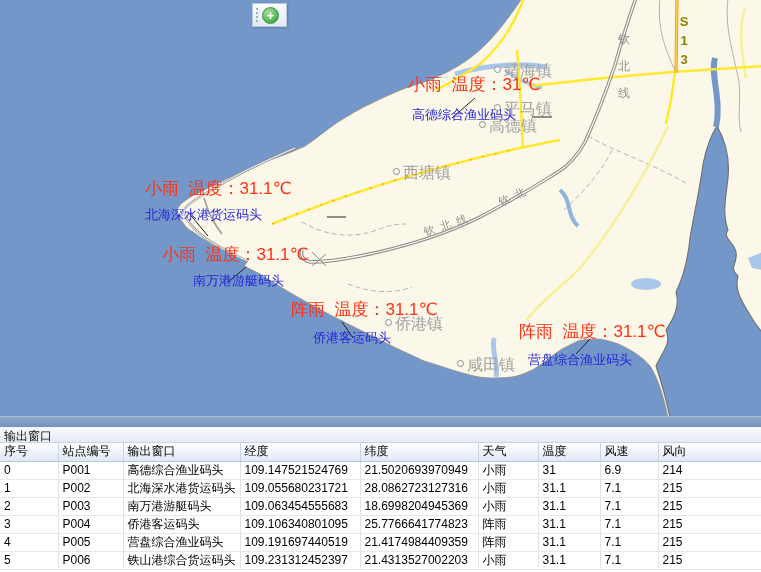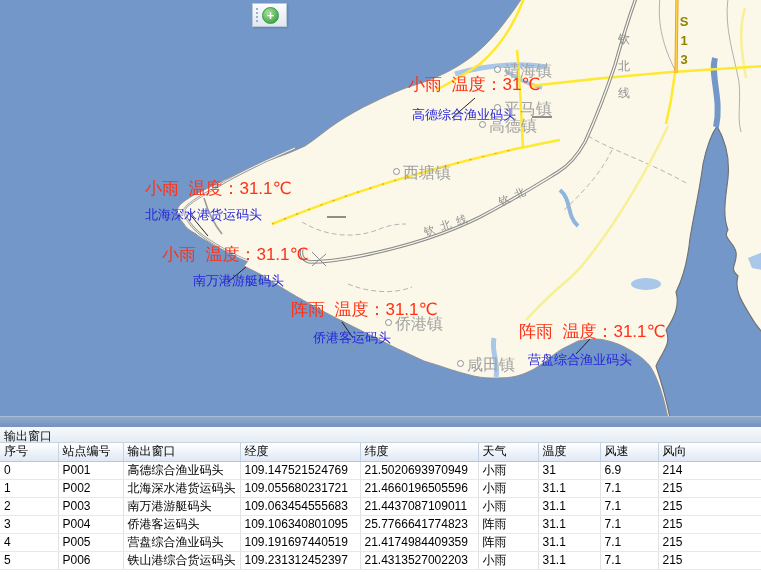--- a/index.html
+++ b/index.html
@@ -239,32 +239,32 @@
             <td>小雨</td>
             <td>31</td>
             <td>6.9</td>
             <td>214</td>
           </tr>
           <tr>
             <td>1</td>
             <td>P002</td>
             <td>北海深水港货运码头</td>
             <td>109.055680231721</td>
-            <td>21.4660196505596</td>
+            <td>28.0862723127316</td>
             <td>小雨</td>
             <td>31.1</td>
             <td>7.1</td>
             <td>215</td>
           </tr>
           <tr>
             <td>2</td>
             <td>P003</td>
             <td>南万港游艇码头</td>
             <td>109.063454555683</td>
-            <td>21.4437087109011</td>
+            <td>18.6998204945369</td>
             <td>小雨</td>
             <td>31.1</td>
             <td>7.1</td>
             <td>215</td>
           </tr>
           <tr>
             <td>3</td>
             <td>P004</td>
             <td>侨港客运码头</td>
             <td>109.106340801095</td>

